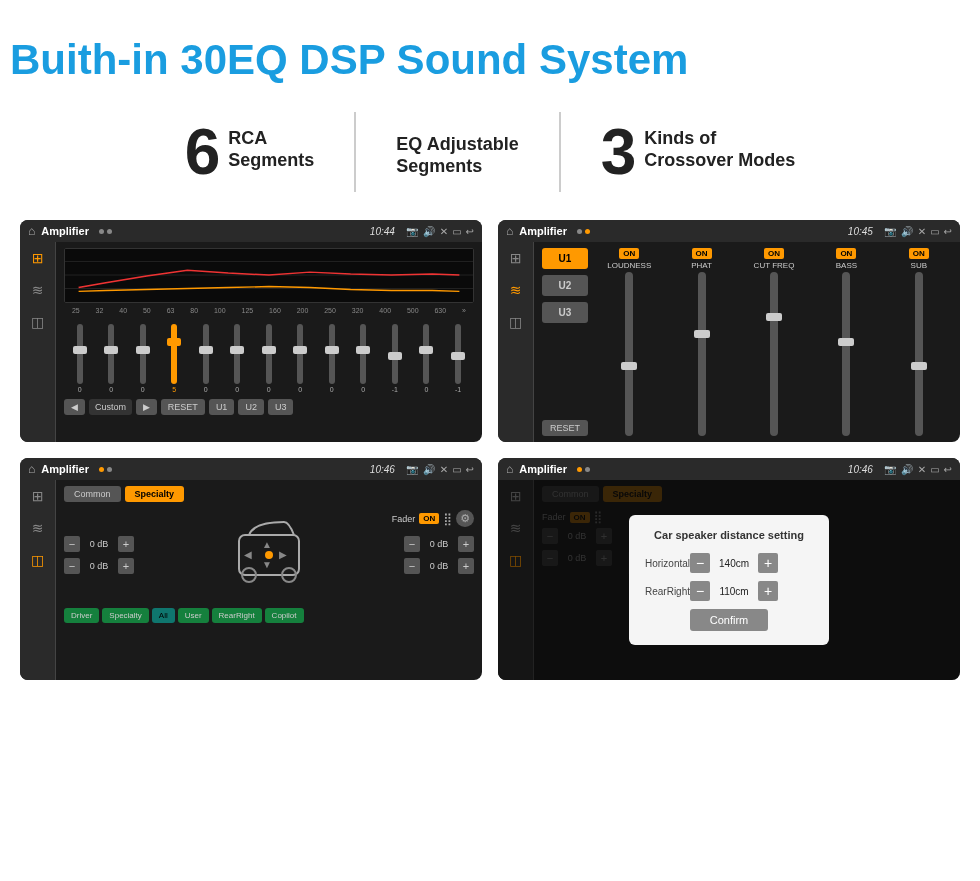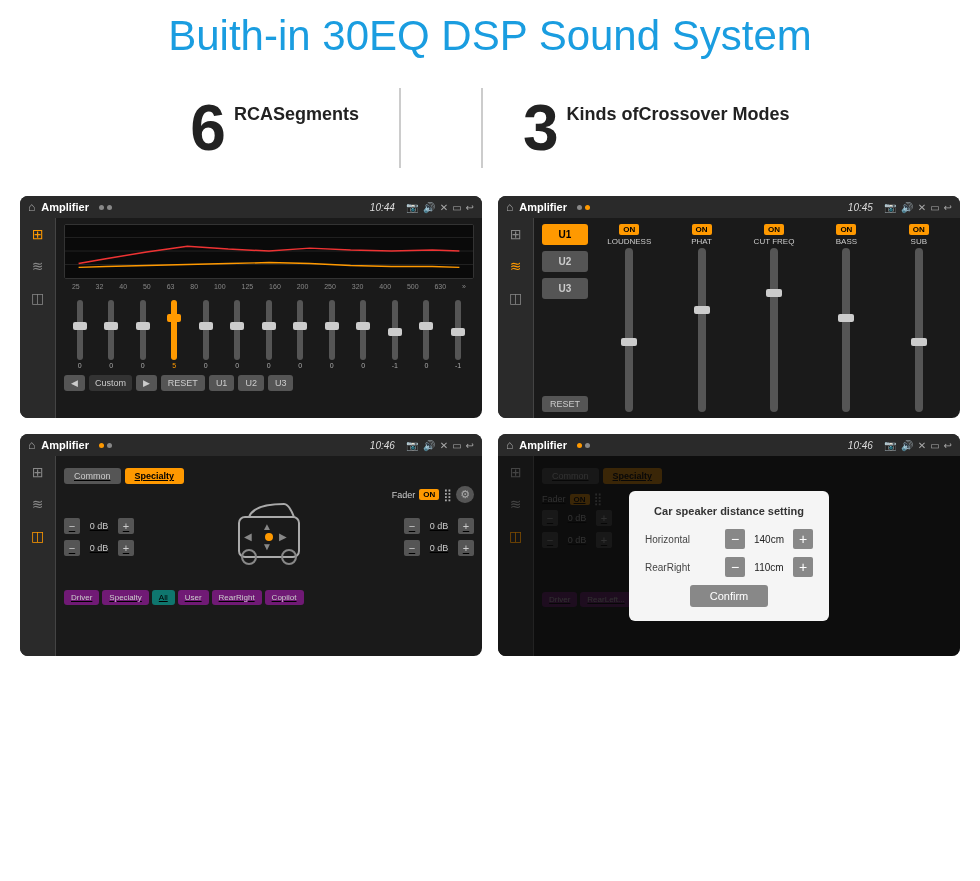--- a/index.html
+++ b/index.html
@@ -6,24 +6,23 @@
     body {
       width: 980px;
       min-height: 881px;
       background: #ffffff;
       font-family: Arial, sans-serif;
       overflow-x: hidden;
     }
 
     
     .main-title {
-      text-align: center;
-      padding: 12px 10px 10px;
+      padding: 36px 10px 10px;
       font-size: 42px;
-      font-weight: 400;
+      font-weight: 700;
       color: #1a9de0;
     }
 
     
     .stats-row {
       display: flex;
       justify-content: center;
       align-items: center;
       padding: 18px 40px;
       gap: 0;
@@ -35,21 +34,21 @@
       padding: 0 40px;
     }
     .stat-number {
       font-size: 64px;
       font-weight: 900;
       color: #222;
       line-height: 1;
     }
     .stat-text {
       display: flex;
-      flex-direction: row;
+      flex-direction: column;
       justify-content: center;
       padding-top: 8px;
     }
     .stat-label {
       font-size: 18px;
       font-weight: 600;
       color: #222;
       line-height: 1.2;
     }
     .stat-divider {
@@ -263,23 +262,22 @@
       position: absolute;
       left: -4px;
       bottom: 30%;
     }
     .ch-thumb-v.high { bottom: 60%; }
     .ch-thumb-v.mid { bottom: 40%; }
 
     
     .crossover-content {
       flex: 1;
-      padding: 12px 8px;
+      padding: 6px 8px;
       position: relative;
-      text-decoration: underline;
     }
     .tab-row {
       display: flex;
       gap: 4px;
       margin-bottom: 8px;
     }
     .tab-btn {
       background: #555;
       color: #ccc;
       border: none;
@@ -320,21 +318,21 @@
       align-items: center;
       justify-content: center;
     }
     .bottom-buttons {
       display: flex;
       gap: 3px;
       margin-top: 8px;
       flex-wrap: wrap;
     }
     .small-btn {
-      background: #701a75;
+      background: #15803d;
       color: #ccc;
       font-size: 8px;
       padding: 3px 7px;
       border-radius: 3px;
       cursor: pointer;
       border: none;
     }
     .small-btn.active { background: #0f766e; color: #000; }
 
     
@@ -356,21 +354,21 @@
     .dialog-title {
       font-size: 11px;
       font-weight: bold;
       color: #333;
       text-align: center;
       margin-bottom: 12px;
     }
     .dialog-row {
       display: flex;
       align-items: center;
-      justify-content: space-between;
+      justify-content: flex-start;
       margin-bottom: 8px;
     }
     .dialog-label {
       font-size: 10px;
       color: #444;
     }
     .dialog-control {
       display: flex;
       align-items: center;
       gap: 4px;
@@ -428,20 +426,24 @@
 <div class="stats-row">
   <div class="stat-item">
     <span class="stat-number">6</span>
     <div class="stat-text">
       <span class="stat-label">RCA</span>
       <span class="stat-label">Segments</span>
     </div>
   </div>
   <div class="stat-divider"></div>
   <div class="stat-item">
+    <div class="stat-text">
+      <span class="stat-label">EQ Adjustable</span>
+      <span class="stat-label">Segments</span>
+    </div>
   </div>
   <div class="stat-divider"></div>
   <div class="stat-item">
     <span class="stat-number">3</span>
     <div class="stat-text">
       <span class="stat-label">Kinds of</span>
       <span class="stat-label">Crossover Modes</span>
     </div>
   </div>
 </div>
@@ -819,27 +821,20 @@
           <div style="flex:1">
             <svg width="70" height="70" viewBox="0 0 90 90">
               <rect x="15" y="25" width="60" height="40" rx="6" fill="none" stroke="#aaa" stroke-width="2"></rect>
               <path d="M25 25 Q30 12 60 12 Q65 12 70 25" fill="none" stroke="#aaa" stroke-width="2"></path>
               <circle cx="25" cy="65" r="7" fill="none" stroke="#888" stroke-width="2"></circle>
               <circle cx="65" cy="65" r="7" fill="none" stroke="#888" stroke-width="2"></circle>
               <circle cx="45" cy="45" r="4" fill="#f90"></circle>
             </svg>
           </div>
         </div>
-        <div class="bottom-buttons">
-          <button class="small-btn">Driver</button>
-          <button class="small-btn">RearLeft...</button>
-          <button class="small-btn">User</button>
-          <button class="small-btn">RearRight</button>
-          <button class="small-btn">Copilot</button>
-        </div>
       </div>
 
       <div class="dialog-overlay">
         <div class="dialog-box">
           <div class="dialog-title">Car speaker distance setting</div>
           <div class="dialog-row">
             <span class="dialog-label">Horizontal</span>
             <div class="dialog-control">
               <button class="d-btn">−</button>
               <span class="d-value">140cm</span>

